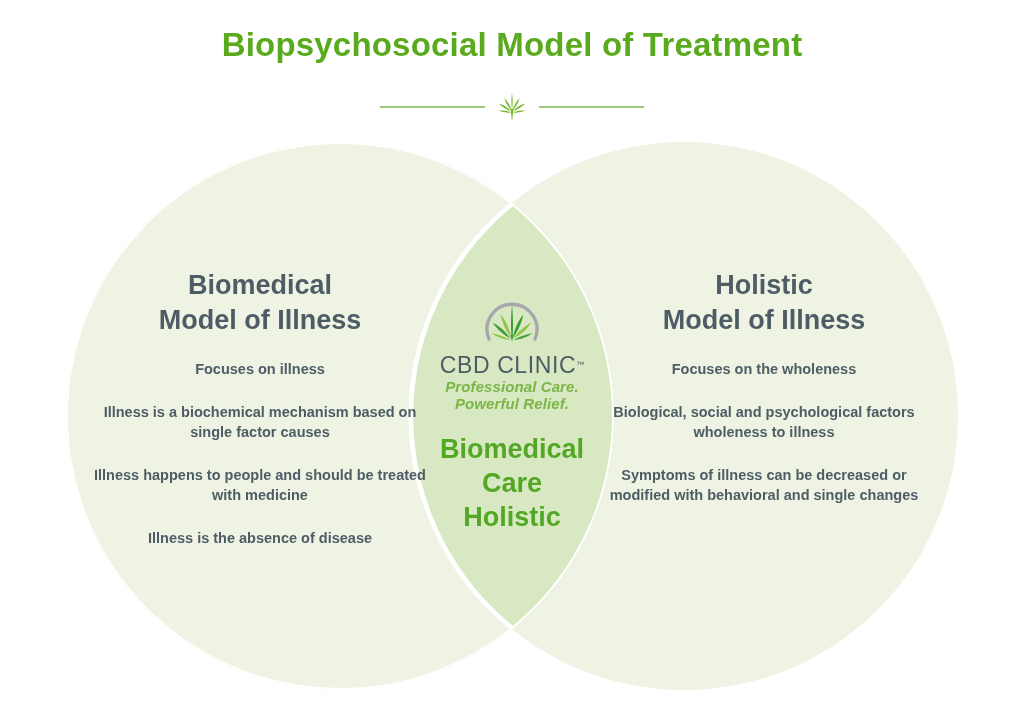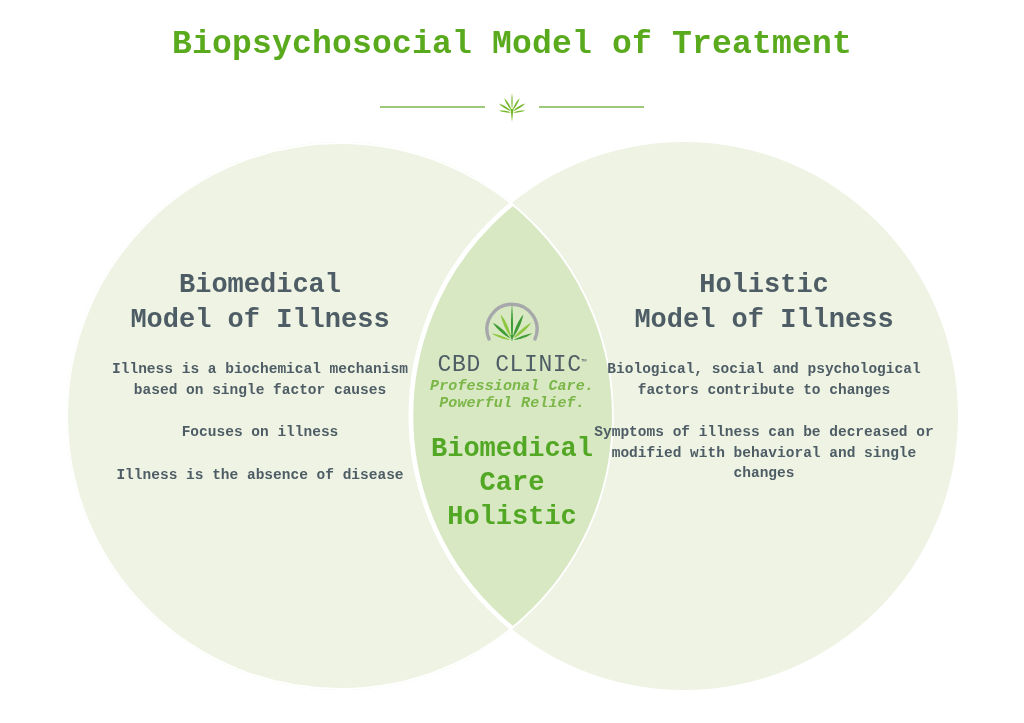--- a/index.html
+++ b/index.html
@@ -12,21 +12,20 @@
     background: #ffffff;
     font-family: "Liberation Sans", sans-serif;
     overflow: hidden;
     position: relative;
   }
 
   #canvas {
     position: relative;
     width: 1024px;
     height: 723px;
-    font-family: Liberation Mono, monospace;
   }
 
   
   .title {
     position: absolute;
     top: 26px;
     left: 0;
     width: 1024px;
     text-align: center;
     font-size: 33px;
@@ -196,31 +195,33 @@
       </g>
       <circle cx="340" cy="416" r="273" fill="none" stroke="#ffffff" stroke-width="2" clip-path="url(#clipRightHelp)"></circle>
     </svg>
   </div>
 
   <div class="side left">
     <h2>
       <span>Biomedical</span><br>
       <span>Model of Illness</span>
     </h2>
+    <p>Focuses on illness</p>
     <p>Illness is a biochemical mechanism based on single factor causes</p>
-    <p>Focuses on illness</p>
+    <p>Illness happens to people and should be treated with medicine</p>
     <p>Illness is the absence of disease</p>
   </div>
 
   <div class="side right">
     <h2>
       <span>Holistic</span><br>
       <span>Model of Illness</span>
     </h2>
-    <p>Biological, social and psychological factors contribute to changes</p>
+    <p>Focuses on the wholeness</p>
+    <p>Biological, social and psychological factors wholeness to illness</p>
     <p>Symptoms of illness can be decreased or modified with behavioral and single changes</p>
   </div>
 
   <div class="center">
     <svg class="logo-mark" viewBox="0 0 78 62">
       <path d="M16 49 A25 25 0 1 1 62 49" fill="none" stroke="#a6a8ab" stroke-width="3.4" stroke-linecap="round"></path>
       <g>
         <path d="M39 50 C37.6 43 37.7 28 39 14 C40.3 28 40.4 43 39 50 Z" fill="#3f9c35"></path>
         <path d="M38.2 47.5 C33.6 42.5 29.4 33 27.6 24.5 C32.2 29.5 36.4 38.5 38.2 47.5 Z" fill="#8dc63f"></path>
         <path d="M39.8 47.5 C44.4 42.5 48.6 33 50.4 24.5 C45.8 29.5 41.6 38.5 39.8 47.5 Z" fill="#3f9c35"></path>

